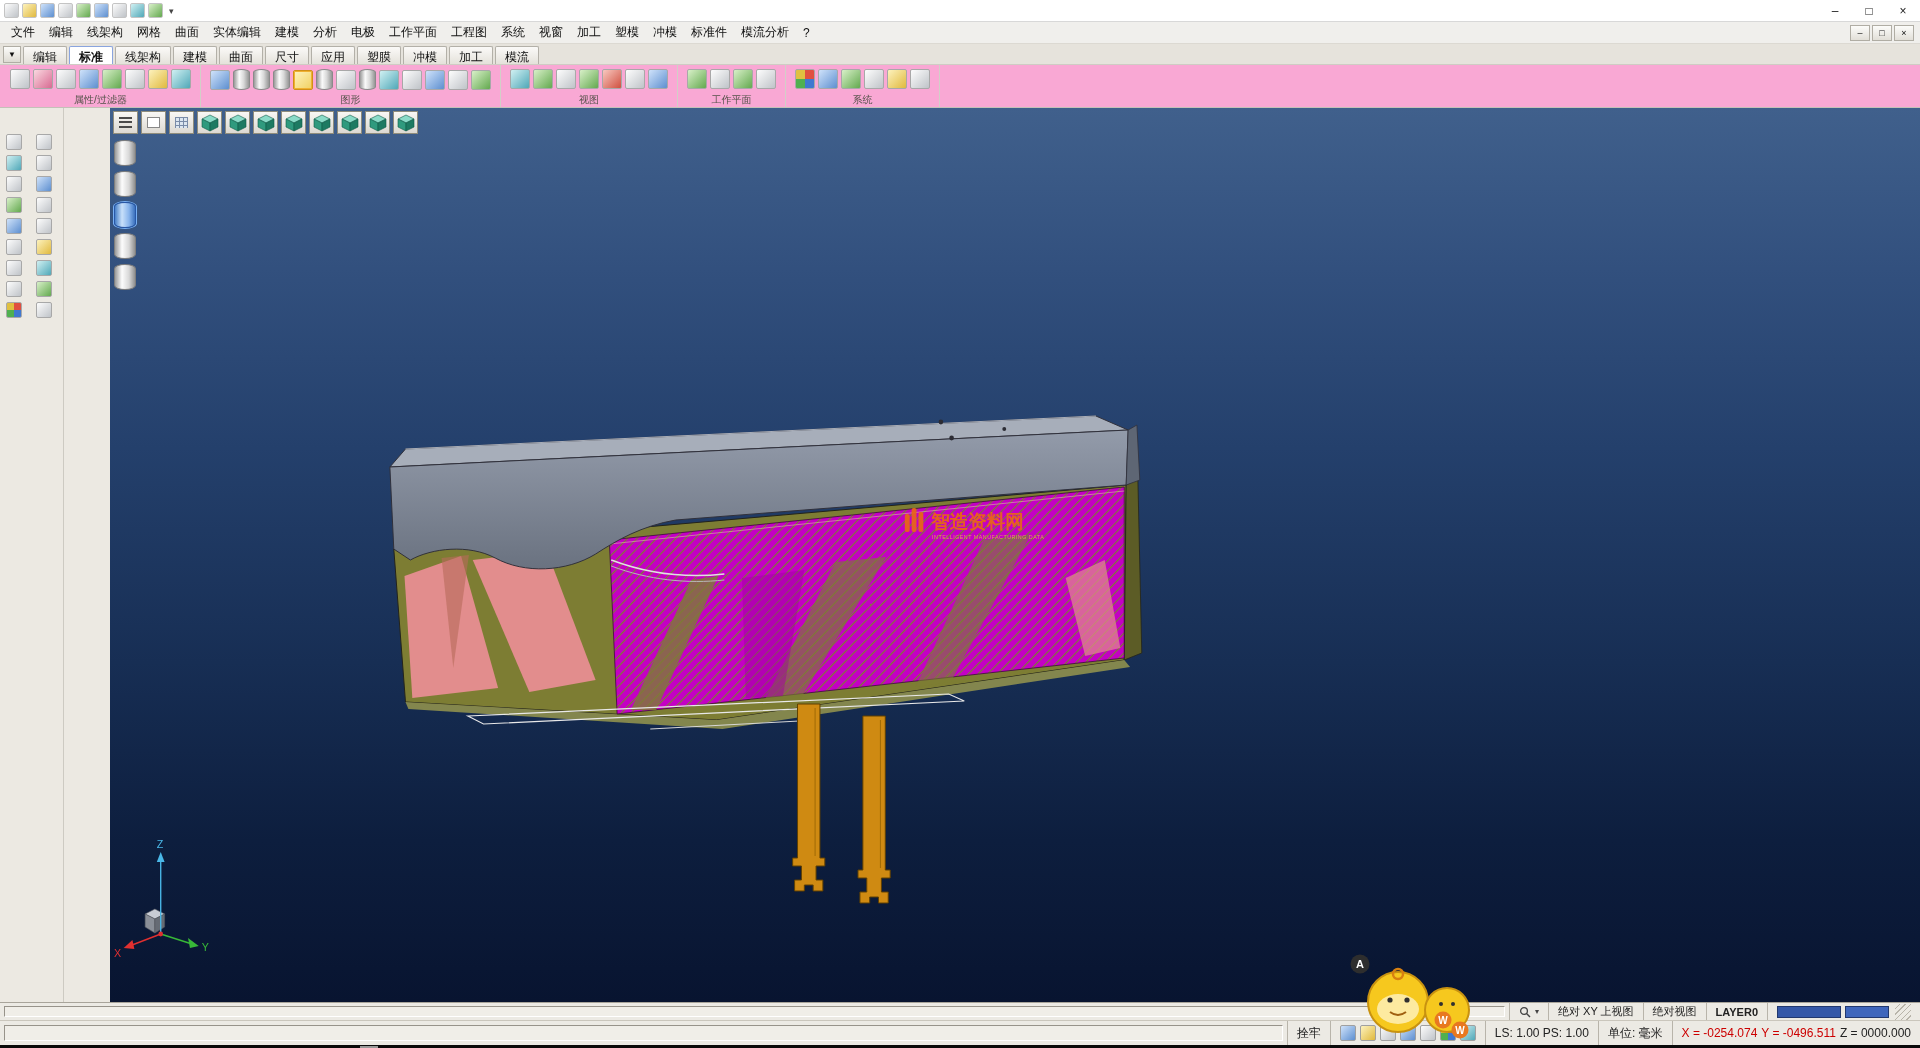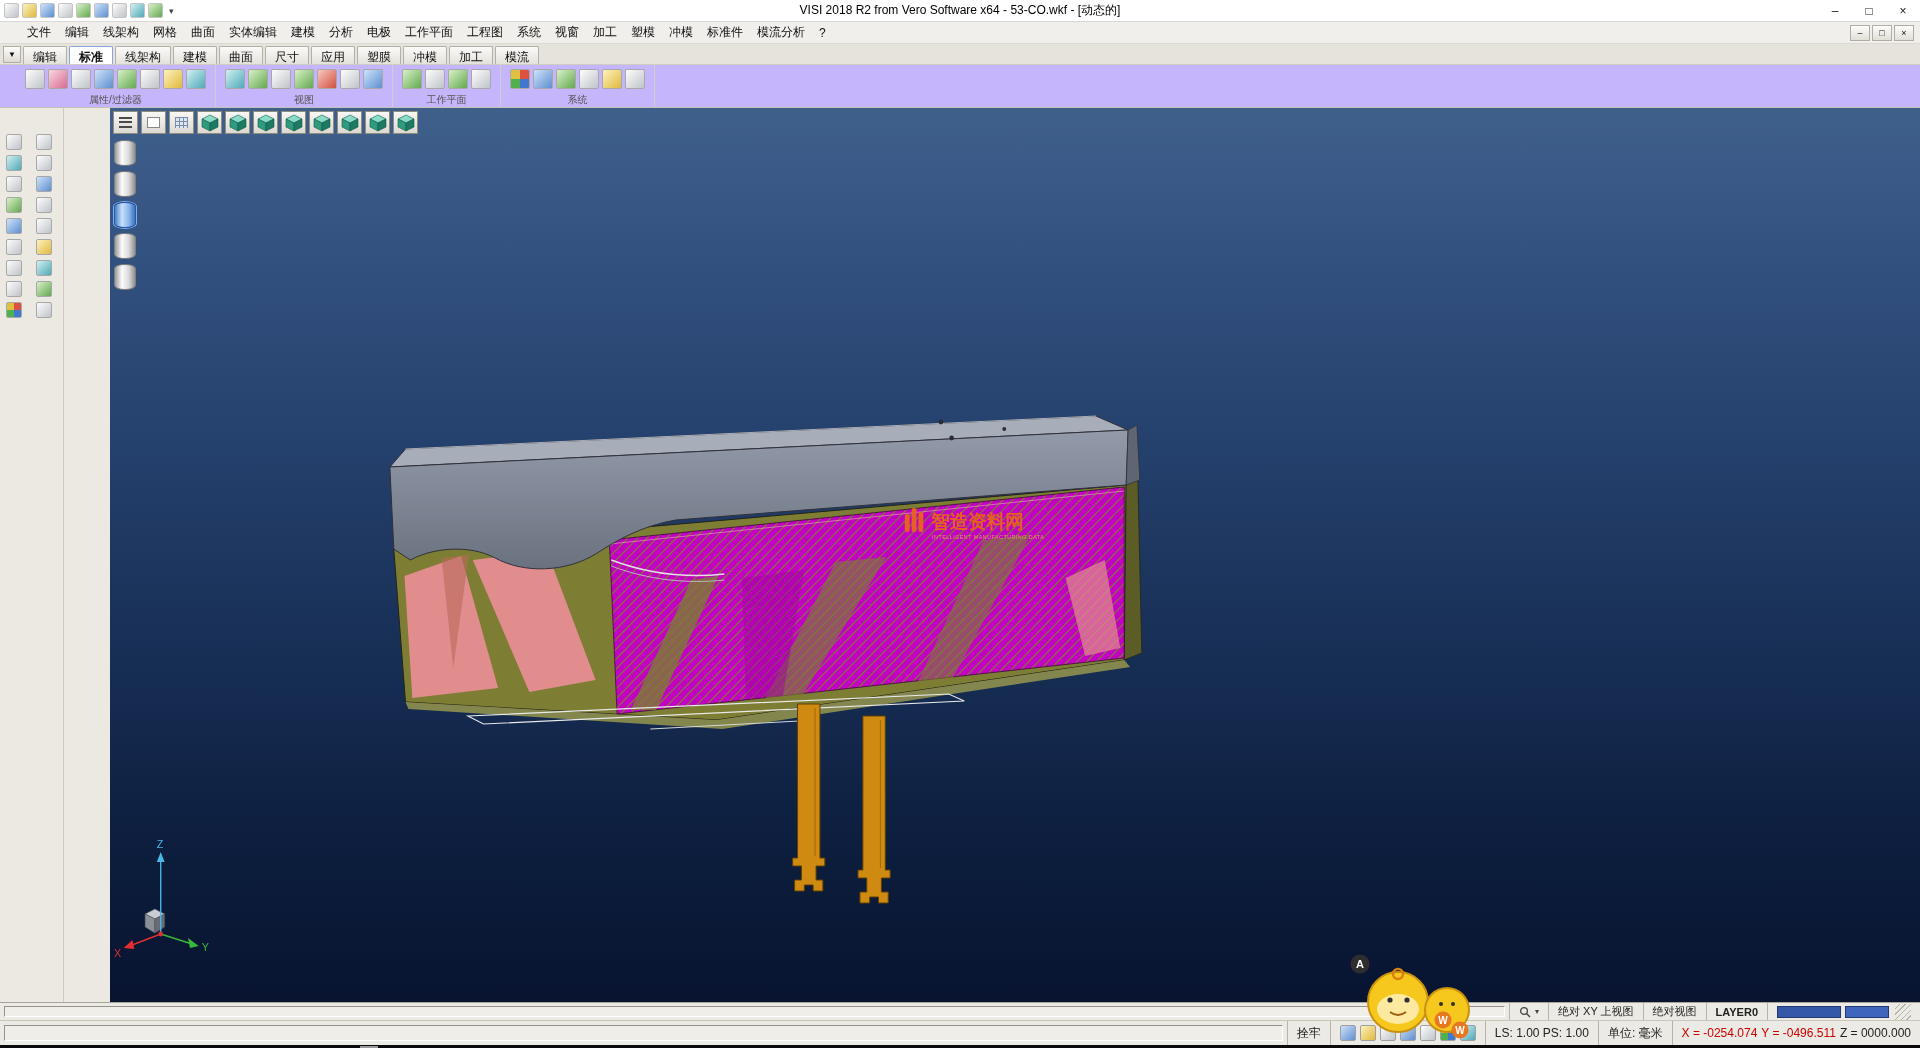--- a/index.html
+++ b/index.html
@@ -9,33 +9,33 @@
 
   
   .titlebar{height:22px;background:#ffffff;border-bottom:1px solid #d8d8d8;display:flex;align-items:center;position:relative;}
   .qat{display:flex;gap:3px;align-items:center;padding-left:4px;z-index:2;}
   .qat-caret{font-size:9px;color:#444;padding:0 3px;}
   .title{position:absolute;left:0;right:0;text-align:center;font-size:12px;color:#000;}
   .winctl{margin-left:auto;display:flex;z-index:2;}
   .winbtn{width:34px;height:21px;display:flex;align-items:center;justify-content:center;font-size:12px;color:#222;}
 
   
-  .menubar{height:22px;background:#f0efec;border-bottom:1px solid #dcd9d2;display:flex;align-items:center;padding-left:20px;}
+  .menubar{height:22px;background:#f0efec;border-bottom:1px solid #dcd9d2;display:flex;align-items:center;padding-left:4px;}
   .menuitem{padding:2px 7px;font-size:12px;white-space:nowrap;}
   .mdictl{margin-left:auto;display:flex;gap:2px;padding-right:6px;}
   .mdibtn{width:20px;height:16px;border:1px solid #b0ada4;background:linear-gradient(#fcfcfa,#e2dfd8);font-size:9px;display:flex;align-items:center;justify-content:center;}
 
   
   .tabrow{height:21px;background:#e6e3dc;border-bottom:1px solid #cfccc4;display:flex;align-items:flex-end;padding:0 0 0 3px;gap:2px;}
   .tabdrop{width:18px;height:17px;border:1px solid #b0ada4;background:linear-gradient(#fcfcfa,#dddad2);font-size:8px;display:flex;align-items:center;justify-content:center;margin-bottom:1px;}
   .tab{padding:2px 9px 2px;font-size:12px;border:1px solid #b3b0a8;border-bottom:none;background:linear-gradient(#fbfaf8,#e4e1da);border-radius:2px 2px 0 0;height:18px;white-space:nowrap;}
   .tab.active{background:#ffffff;border-color:#8aa4de;font-weight:bold;}
 
   
-  .toolbar{height:43px;background:#c4b5fd;border-bottom:1px solid #c4c1b8;display:flex;align-items:stretch;padding-left:16px;}
+  .toolbar{height:43px;background:#f9a8d4;border-bottom:1px solid #c4c1b8;display:flex;align-items:stretch;padding-left:1px;}
   .tgroup{display:flex;flex-direction:column;justify-content:space-between;padding:4px 9px 2px;border-right:1px solid #d2cfc7;}
   .ticons{display:flex;gap:3px;align-items:center;}
   .tlabel{text-align:center;font-size:10px;color:#55524a;line-height:11px;white-space:nowrap;}
 
   
   .chip{width:20px;height:20px;border:1px solid #a8a8a8;border-radius:2px;flex:none;}
   .qat .chip{width:15px;height:15px;border-color:#c4c4c4;}
   .chip.sm{width:16px;height:16px;}
   .c-grey{background:linear-gradient(135deg,#fdfdfd,#bfc3c8);}
   .c-blue{background:linear-gradient(135deg,#cfe2fa,#5d8fd0);}
@@ -107,21 +107,20 @@
       <span class="chip c-yellow"></span>
       <span class="chip c-blue"></span>
       <span class="chip c-grey"></span>
       <span class="chip c-green"></span>
       <span class="chip c-blue"></span>
       <span class="chip c-grey"></span>
       <span class="chip c-cyan"></span>
       <span class="chip c-green"></span>
       <span class="qat-caret">▾</span>
     </div>
-    <div class="title">VISI 2018 R2 from Vero Software x64 - 53-CO.wkf - [动态的]</div>
     <div class="winctl">
       <span class="winbtn">–</span>
       <span class="winbtn">□</span>
       <span class="winbtn">×</span>
     </div>
   </div>
 
   <div class="menubar">
     <span class="menuitem">文件</span>
     <span class="menuitem">编辑</span>
@@ -173,20 +172,38 @@
         <span class="chip c-grey"></span>
         <span class="chip c-blue"></span>
         <span class="chip c-green"></span>
         <span class="chip c-grey"></span>
         <span class="chip c-yellow"></span>
         <span class="chip c-cyan"></span>
       </div>
       <div class="tlabel">属性/过滤器</div>
     </div>
 
+    <div class="tgroup">
+      <div class="ticons">
+        <span class="chip c-blue"></span>
+        <span class="cylch"></span>
+        <span class="cylch"></span>
+        <span class="cylch"></span>
+        <span class="chip sel"></span>
+        <span class="cylch"></span>
+        <span class="chip c-grey"></span>
+        <span class="cylch"></span>
+        <span class="chip c-cyan"></span>
+        <span class="chip c-grey"></span>
+        <span class="chip c-blue"></span>
+        <span class="chip c-grey"></span>
+        <span class="chip c-green"></span>
+      </div>
+      <div class="tlabel">图形</div>
+    </div>
 
 
     <div class="tgroup">
       <div class="ticons">
         <span class="chip c-cyan"></span>
         <span class="chip c-green"></span>
         <span class="chip c-grey"></span>
         <span class="chip c-green"></span>
         <span class="chip c-red"></span>
         <span class="chip c-grey"></span>

